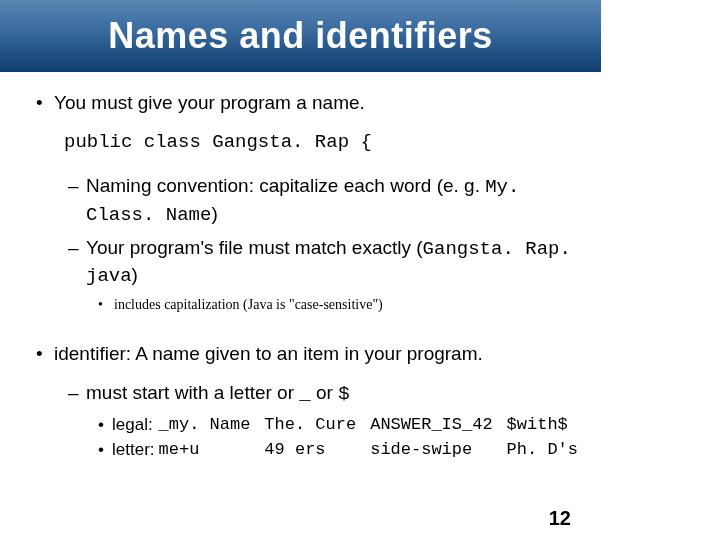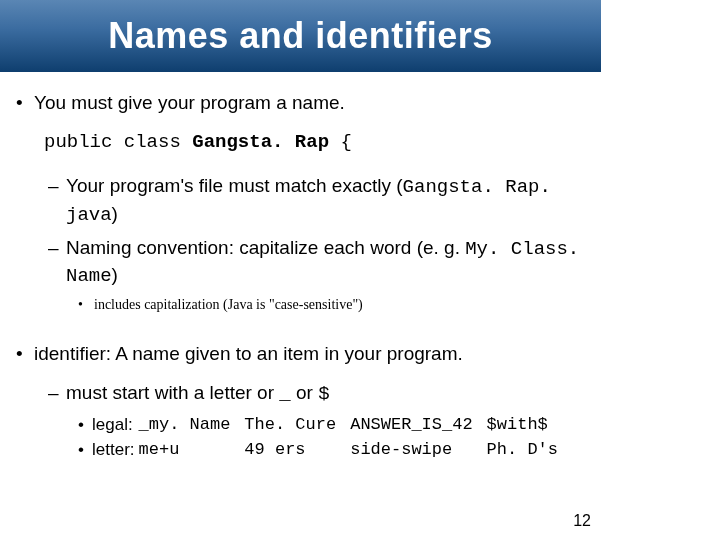--- a/index.html
+++ b/index.html
@@ -28,41 +28,41 @@
     box-sizing: border-box;
   }
   .title-bar h1 {
     margin: 0;
     font-size: 36px;
     font-weight: bold;
     color: #fff;
     letter-spacing: 0.5px;
   }
   .body {
-    padding: 18px 20px 0 16px;
+    padding: 18px 20px 0 36px;
     font-size: 19px;
     line-height: 1.35;
   }
   .b1 {
     margin: 0 0 14px 0;
     padding-left: 18px;
     position: relative;
   }
   .b1::before {
     content: "•";
     position: absolute;
     left: 0;
     top: 0;
   }
   .code-line {
     font-family: "Courier New", monospace;
     font-size: 19px;
     margin: 0 0 18px 28px;
   }
-  .code-line .bold { font-weight: bold; text-align: right; }
+  .code-line .bold { font-weight: normal; text-align: right; }
   .b2 {
     margin: 0 0 6px 32px;
     padding-left: 18px;
     position: relative;
     font-size: 19px;
   }
   .b2::before {
     content: "–";
     position: absolute;
     left: 0;
@@ -109,47 +109,48 @@
     position: absolute;
     left: 0;
     top: 0;
   }
   .examples .mono-cell {
     font-family: "Courier New", monospace;
   }
   .page-num {
     position: absolute;
     bottom: 10px;
-    right: 10px;
-    font-size: 16px;
+    right: 30px;
+    font-size: 20px;
+    font-weight: bold;
   }
 </style>
 </head>
 <body>
 
 <div class="slide">
 
   <div class="title-bar">
     <h1>Names and identifiers</h1>
   </div>
 
   <div class="body">
 
     <p class="b1">You must give your program a name.</p>
 
     <p class="code-line">
       <span>public class </span><span class="bold">Gangsta. Rap</span><span> {</span>
     </p>
 
     <p class="b2">
-      <span>Your program's file must match exactly (</span><span class="mono">Gangsta. Rap. java</span><span>)</span>
+      <span>Naming convention: capitalize each word (e. g. </span><span class="mono">My. Class. Name</span><span>)</span>
     </p>
 
     <p class="b2">
-      <span>Naming convention: capitalize each word (e. g. </span><span class="mono">My. Class. Name</span><span>)</span>
+      <span>Your program's file must match exactly (</span><span class="mono">Gangsta. Rap. java</span><span>)</span>
     </p>
 
     <p class="b3">includes capitalization (Java is "case-sensitive")</p>
 
     <div class="sect-gap"></div>
 
     <p class="b1">
       <span class="term">identifier</span><span>: A name given to an item in your program.</span>
     </p>
 

